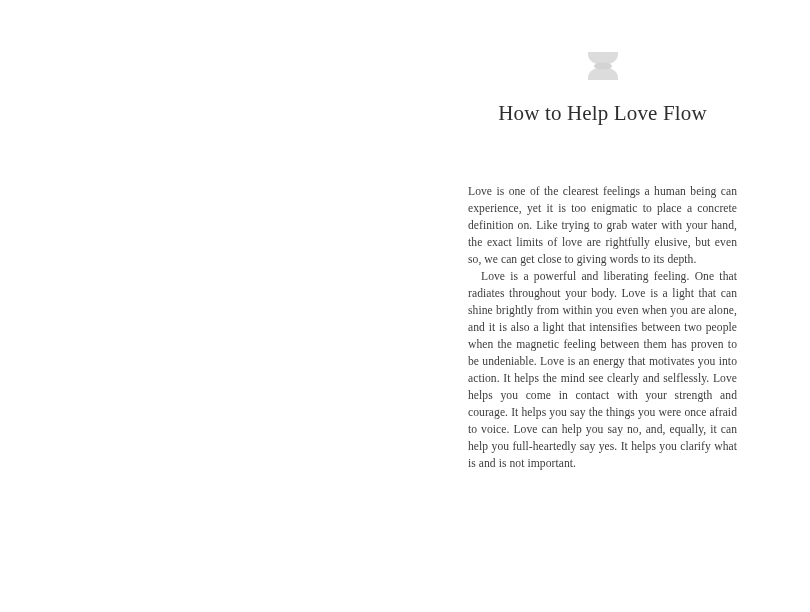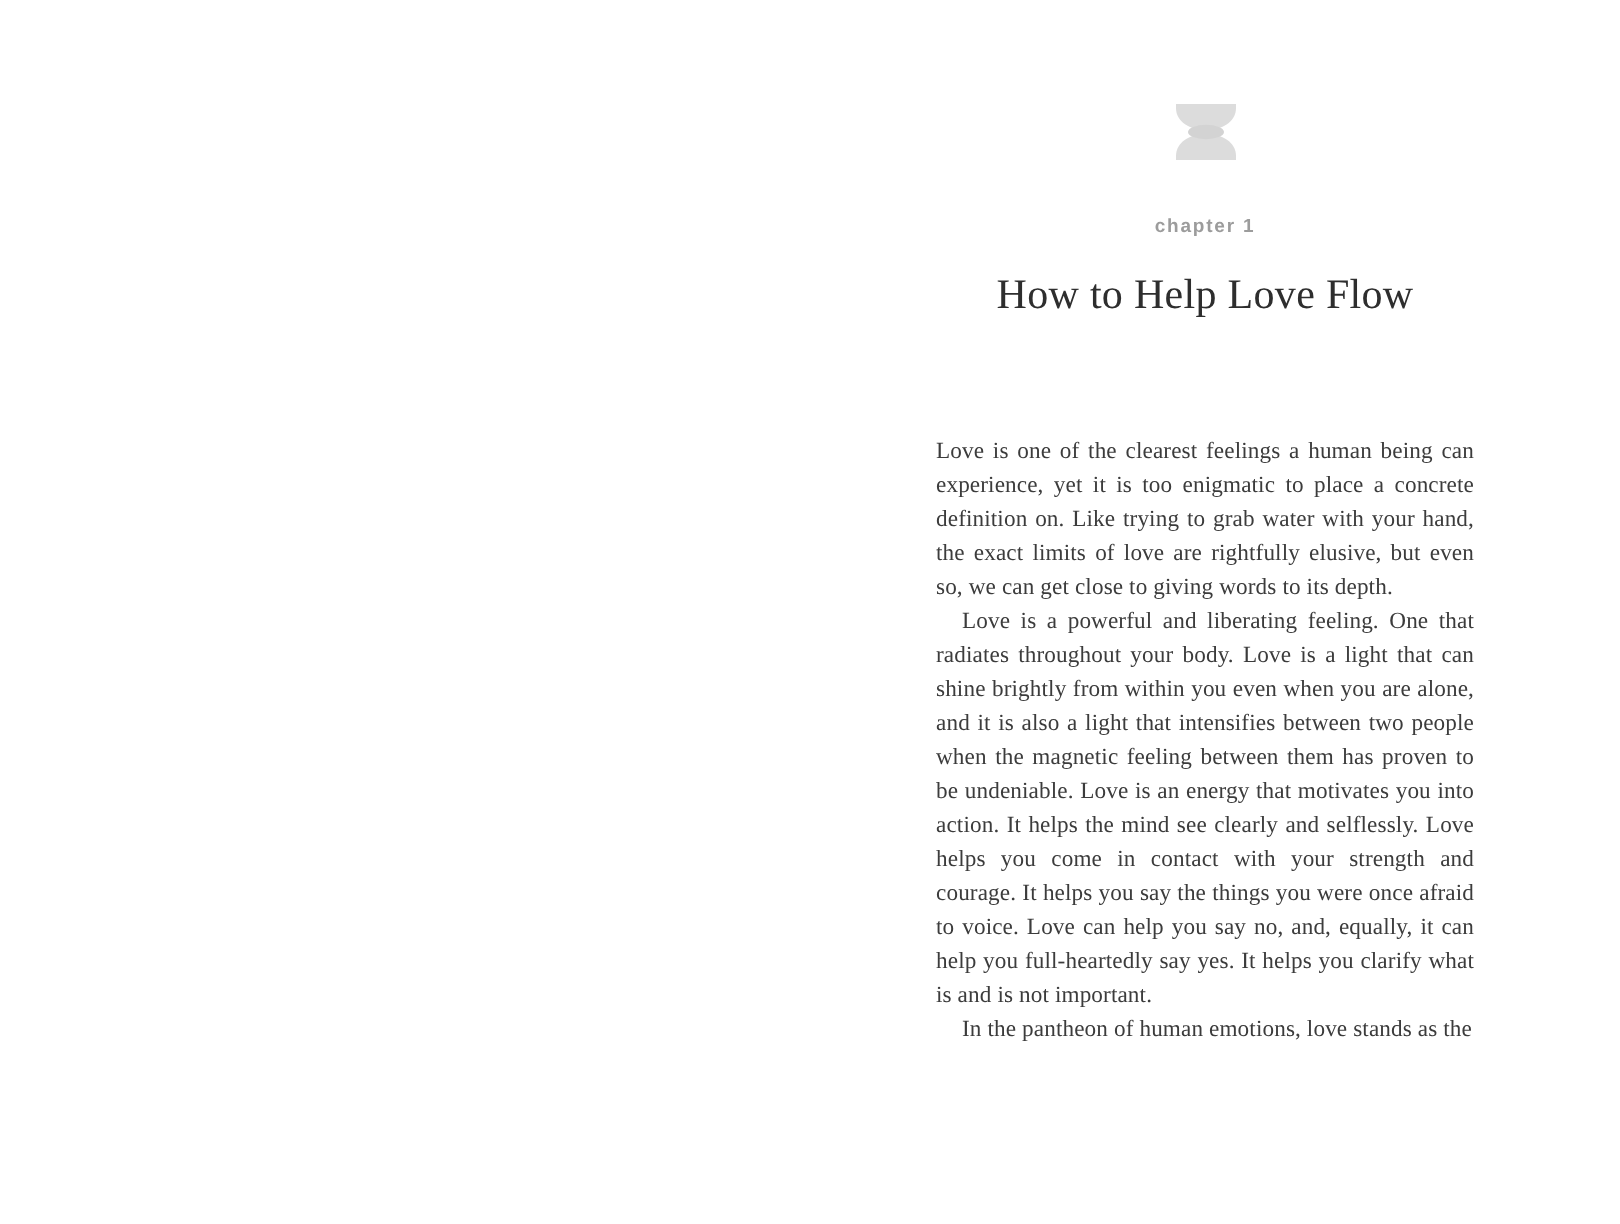--- a/index.html
+++ b/index.html
@@ -102,25 +102,23 @@
   <div class="chapter-opener">
 
     <div class="ornament-wrap">
       <svg class="ornament" viewBox="0 0 30 28" aria-hidden="true">
         <path d="M0 0 H30 V2 C30 9 23 13 15 13 C7 13 0 9 0 2 Z" fill="#dcdcdc"></path>
         <path d="M0 28 H30 V26 C30 19 23 15 15 15 C7 15 0 19 0 26 Z" fill="#dcdcdc"></path>
         <ellipse cx="15" cy="14" rx="9" ry="3.6" fill="#d3d3d3"></ellipse>
       </svg>
     </div>
 
-    <div class="chapter-label">chapter 1</div>
 
     <h1 class="chapter-title">How to Help Love Flow</h1>
 
     <div class="body-column">
       <p>Love is one of the clearest feelings a human being can experience, yet it is too enigmatic to place a concrete definition on. Like trying to grab water with your hand, the exact limits of love are rightfully elusive, but even so, we can get close to giving words to its depth.</p>
       <p class="indent">Love is a powerful and liberating feeling. One that radiates throughout your body. Love is a light that can shine brightly from within you even when you are alone, and it is also a light that intensifies between two people when the magnetic feeling between them has proven to be undeniable. Love is an energy that motivates you into action. It helps the mind see clearly and selflessly. Love helps you come in contact with your strength and courage. It helps you say the things you were once afraid to voice. Love can help you say no, and, equally, it can help you full-heartedly say yes. It helps you clarify what is and is not important.</p>
-      <p class="indent clipped">In the pantheon of human emotions, love stands as the</p>
     </div>
 
   </div>
 
 </div>
 
 </body></html>

